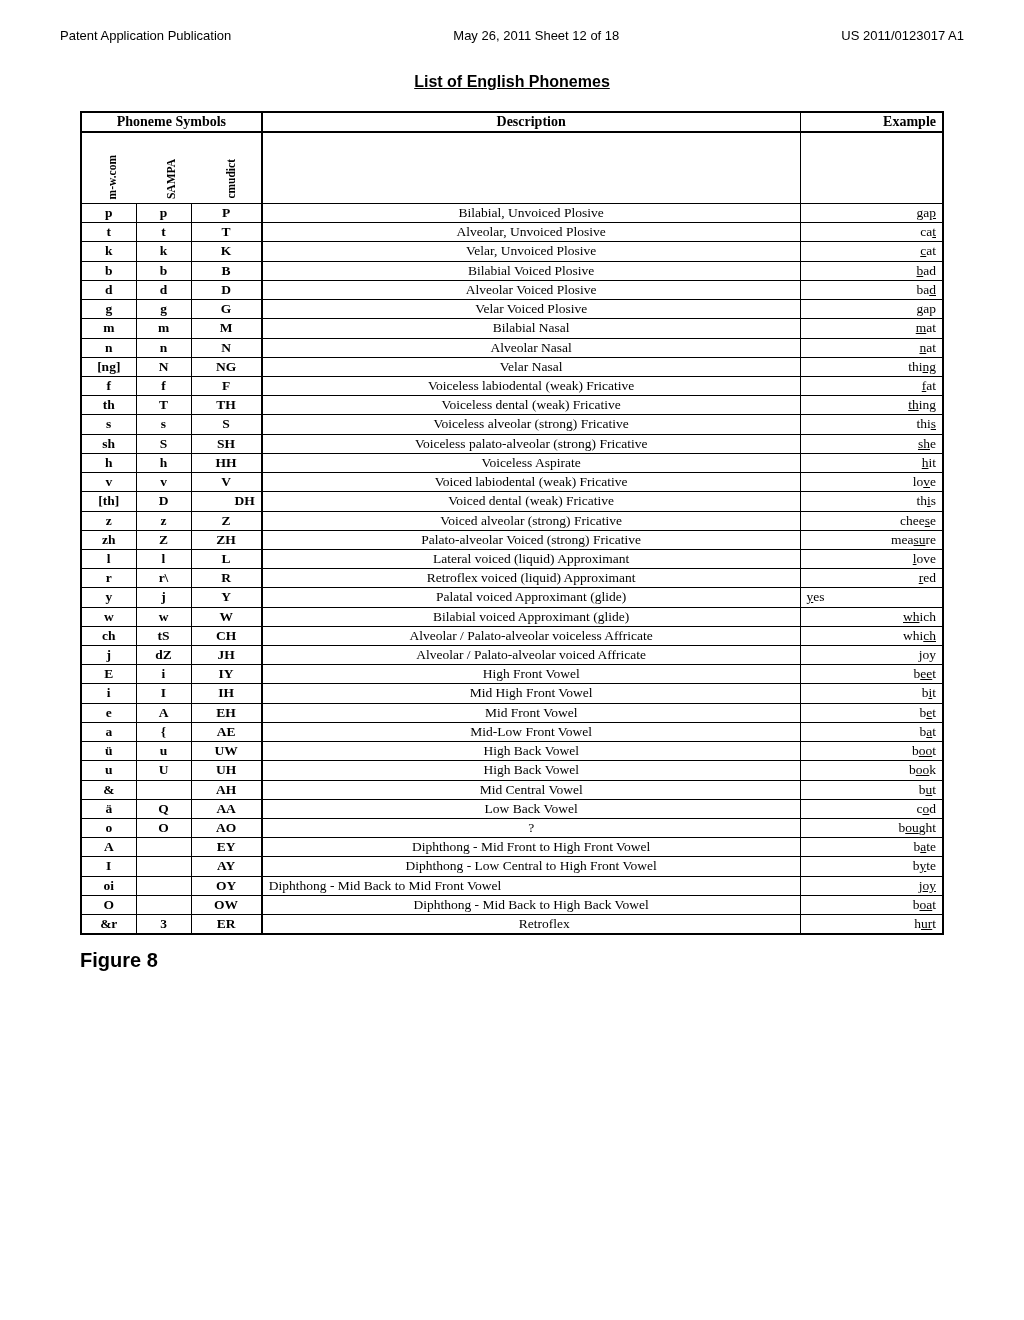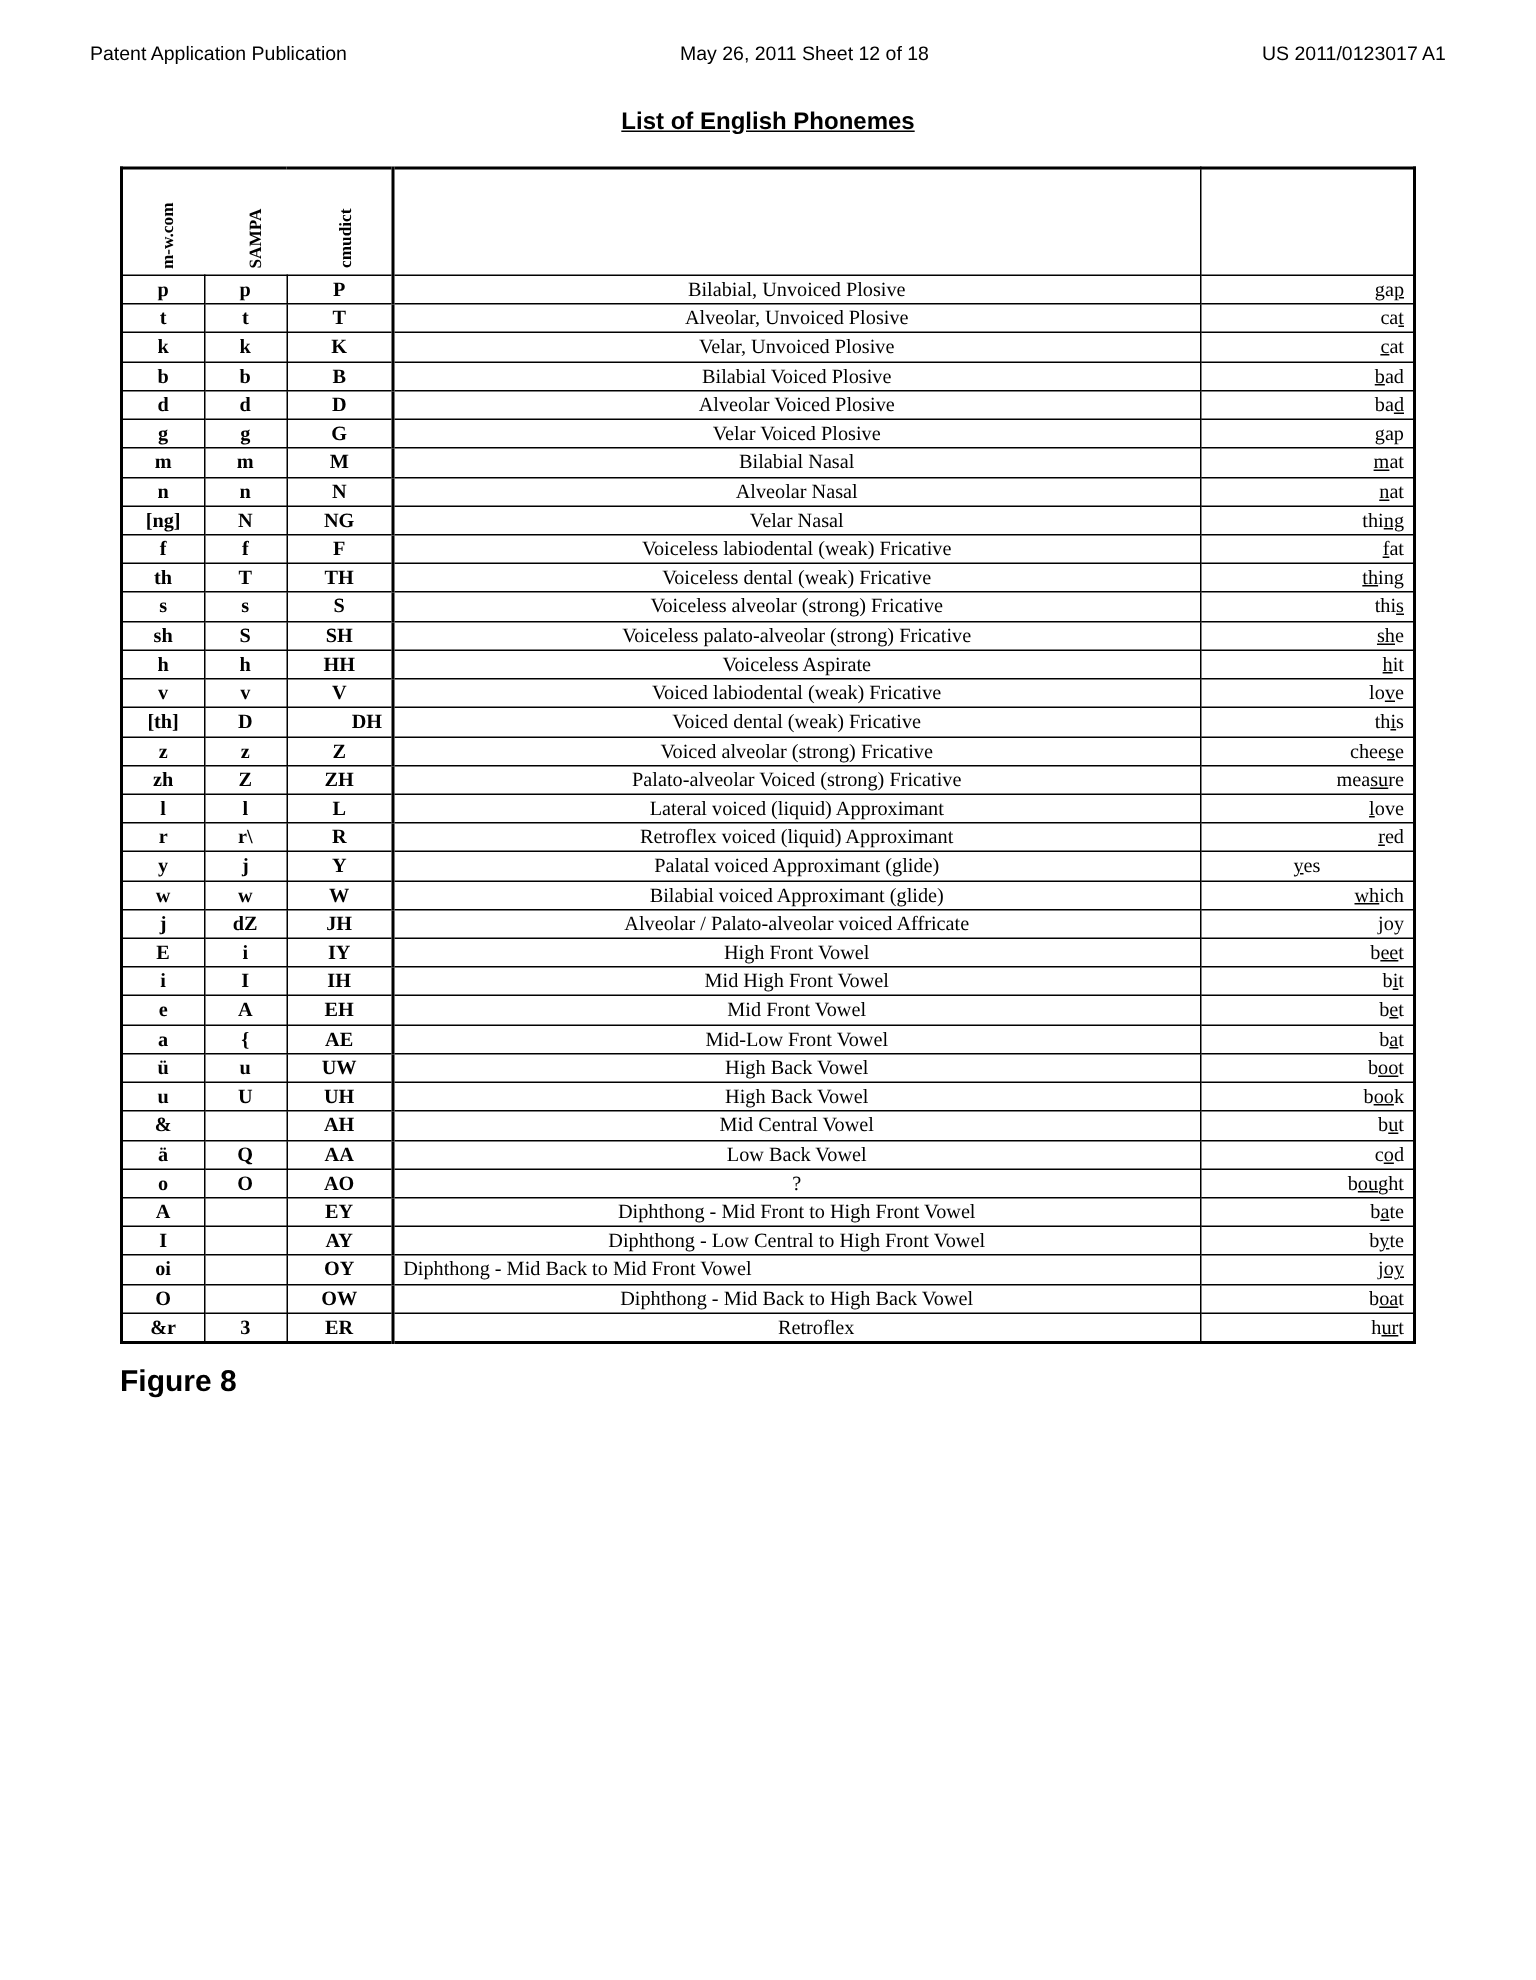--- a/index.html
+++ b/index.html
@@ -78,20 +78,31 @@
   <span>Patent Application Publication</span>
   <span>May 26, 2011   Sheet 12 of 18</span>
   <span>US 2011/0123017 A1</span>
 </div>
 
 <div class="main-content">
   <div class="page-title">List of English Phonemes</div>
 
   <table class="phoneme-table">
     <thead>
+      <tr class="col-header-row">
+        <th colspan="3" class="phoneme-symbols-header" style="font-size:14px; font-weight:bold;">
+          <span>Phoneme Symbols</span>
+        </th>
+        <th style="font-size:14px; font-weight:bold;">
+          <span>Description</span>
+        </th>
+        <th style="font-size:14px; font-weight:bold; text-align:right;">
+          <span>Example</span>
+        </th>
+      </tr>
       <tr>
         <th class="section-border-right" colspan="3" style="padding:0; height:70px; position:relative; vertical-align:bottom;">
           <div style="display:flex; justify-content:space-around; align-items:flex-end; height:70px; padding-bottom:4px;">
             <div style="writing-mode:vertical-lr; transform:rotate(180deg); font-size:11.5px; font-weight:bold; padding-bottom:2px;">m-w.com</div>
             <div style="writing-mode:vertical-lr; transform:rotate(180deg); font-size:11.5px; font-weight:bold; padding-bottom:2px;">SAMPA</div>
             <div style="writing-mode:vertical-lr; transform:rotate(180deg); font-size:11.5px; font-weight:bold; padding-bottom:2px;">cmudict</div>
           </div>
         </th>
         <th></th>
         <th></th>
@@ -236,30 +247,37 @@
           <td style="font-weight: bold; width: 55px;">r\</td>
           <td style="font-weight: bold; width: 55px; border-right: 2px solid rgb(0, 0, 0);">R</td>
           <td style="text-align: center;">Retroflex voiced (liquid) Approximant</td>
           <td style="text-align: right;"><u>r</u>ed</td>
         </tr>
         <tr>
           <td style="font-weight: bold; width: 55px;">y</td>
           <td style="font-weight: bold; width: 55px;">j</td>
           <td style="font-weight: bold; width: 55px; border-right: 2px solid rgb(0, 0, 0);">Y</td>
           <td style="text-align: center;">Palatal voiced Approximant (glide)</td>
-          <td style="text-align: center;"><u>y</u>es</td>
+          <td style="text-align: left;"><u>y</u>es</td>
         </tr>
         <tr>
           <td style="font-weight: bold; width: 55px;">w</td>
           <td style="font-weight: bold; width: 55px;">w</td>
           <td style="font-weight: bold; width: 55px; border-right: 2px solid rgb(0, 0, 0);">W</td>
           <td style="text-align: center;">Bilabial voiced Approximant (glide)</td>
           <td style="text-align: right;"><u>wh</u>ich</td>
         </tr>
         <tr>
+          <td style="font-weight: bold; width: 55px;">ch</td>
+          <td style="font-weight: bold; width: 55px;">tS</td>
+          <td style="font-weight: bold; width: 55px; border-right: 2px solid rgb(0, 0, 0);">CH</td>
+          <td style="text-align: center;">Alveolar / Palato-alveolar voiceless Affricate</td>
+          <td style="text-align: right;">whi<u>ch</u></td>
+        </tr>
+        <tr>
           <td style="font-weight: bold; width: 55px;">j</td>
           <td style="font-weight: bold; width: 55px;">dZ</td>
           <td style="font-weight: bold; width: 55px; border-right: 2px solid rgb(0, 0, 0);">JH</td>
           <td style="text-align: center;">Alveolar / Palato-alveolar voiced Affricate</td>
           <td style="text-align: right;"><u>j</u>oy</td>
         </tr>
         <tr>
           <td style="font-weight: bold; width: 55px;">E</td>
           <td style="font-weight: bold; width: 55px;">i</td>
           <td style="font-weight: bold; width: 55px; border-right: 2px solid rgb(0, 0, 0);">IY</td>

